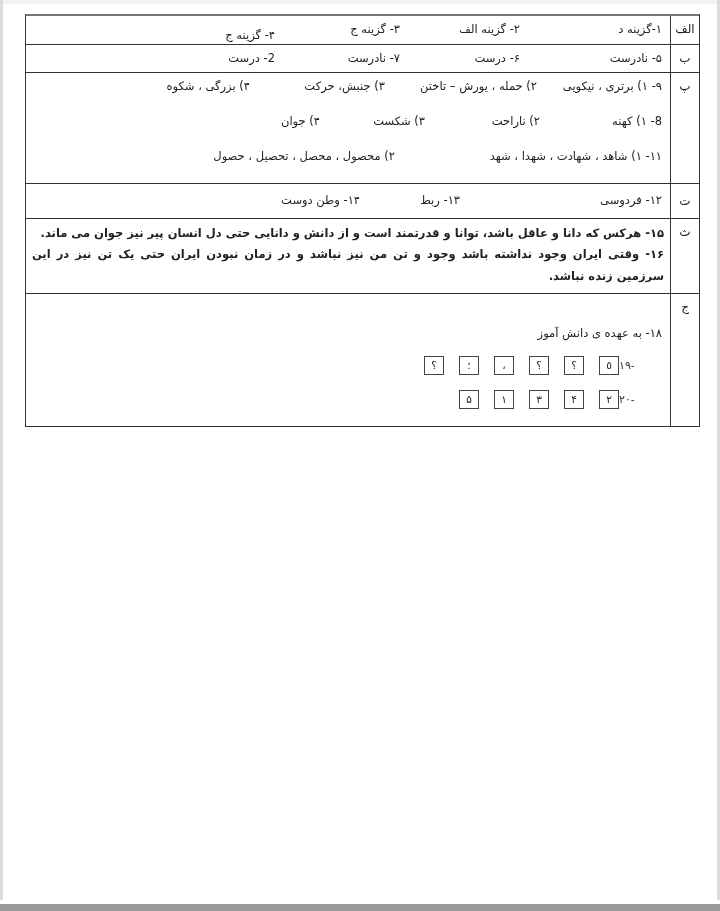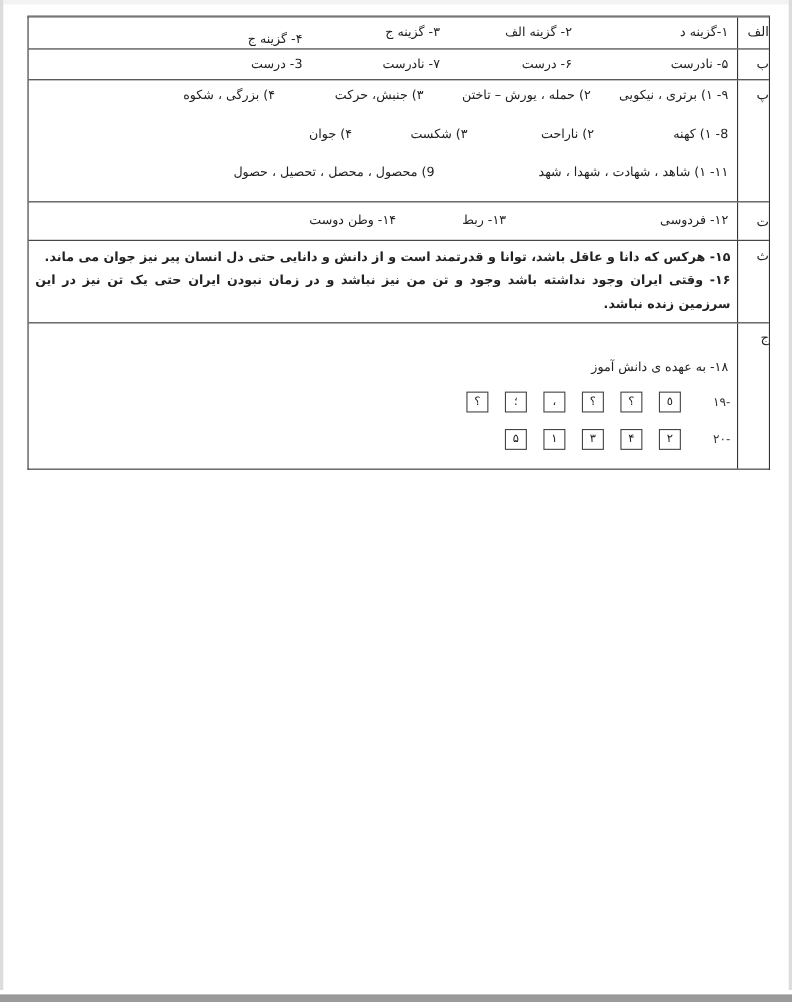--- a/index.html
+++ b/index.html
@@ -16,40 +16,40 @@
 
   .sheet {
     position:absolute; left:25px; top:14px; width:673px;
     border:1px solid #333; border-top:2px solid #777;
     direction:rtl;
   }
   .row { display:flex; border-bottom:1px solid #333; }
   .row:last-child { border-bottom:none; }
   .lbl {
     width:28px; flex:0 0 28px; border-left:1px solid #333;
-    font-size:12px; padding-top:6px;
+    font-size:12px; text-align:center; padding-top:6px;
   }
   .cell { flex:1; position:relative; font-size:11.5px; }
   .abs { position:absolute; white-space:nowrap; }
 
   .r1 { height:28px; }
   .r2 { height:27px; }
   .r3 { height:110px; }
   .r4 { height:34px; }
   .r5 { height:74px; }
   .r6 { height:132px; }
 
   .para { padding:3px 6px 0 6px; font-size:11.5px; line-height:23px; text-align:justify;font-weight:bold; }
 
   .box {
     display:inline-block; width:18px; height:17px; border:1px solid #444;
     text-align:center; font-size:10.5px; line-height:17px; margin-left:15px; vertical-align:middle;
   }
   .boxrow { position:absolute; right:6px; display:flex; flex-direction:row; align-items:center; }
-  .boxnum { width:45px; text-align:right; font-size:11px; color:#333; }
+  .boxnum { width:45px; text-align:left; font-size:11px; color:#333; }
 </style>
 </head>
 <body>
 
 <div class="edge-top"></div>
 <div class="edge-left"></div>
 <div class="edge-right"></div>
 
 <div class="sheet">
 
@@ -62,39 +62,39 @@
       <span class="abs" style="right:395px;top:12px">۴- گزینه ج</span>
     </div>
   </div>
 
   <div class="row r2">
     <div class="lbl">ب</div>
     <div class="cell">
       <span class="abs" style="right:8px;top:6px">۵- نادرست</span>
       <span class="abs" style="right:150px;top:6px">۶- درست</span>
       <span class="abs" style="right:270px;top:6px">۷- نادرست</span>
-      <span class="abs" style="right:395px;top:6px">3- درست</span>
+      <span class="abs" style="right:395px;top:6px">2- درست</span>
     </div>
   </div>
 
   <div class="row r3">
     <div class="lbl">پ</div>
     <div class="cell">
       <span class="abs" style="right:8px;top:6px">۹- ۱) برتری ، نیکویی</span>
       <span class="abs" style="right:133px;top:6px">۲) حمله ، یورش – تاختن</span>
       <span class="abs" style="right:285px;top:6px">۳) جنبش، حرکت</span>
       <span class="abs" style="right:420px;top:6px">۴) بزرگی ، شکوه</span>
 
       <span class="abs" style="right:8px;top:41px">8- ۱) کهنه</span>
       <span class="abs" style="right:130px;top:41px">۲) ناراحت</span>
       <span class="abs" style="right:245px;top:41px">۳) شکست</span>
       <span class="abs" style="right:350px;top:41px">۴) جوان</span>
 
       <span class="abs" style="right:8px;top:76px">۱۱- ۱) شاهد ، شهادت ، شهدا ، شهد</span>
-      <span class="abs" style="right:275px;top:76px">9) محصول ، محصل ، تحصیل ، حصول</span>
+      <span class="abs" style="right:275px;top:76px">۲) محصول ، محصل ، تحصیل ، حصول</span>
     </div>
   </div>
 
   <div class="row r4">
     <div class="lbl" style="padding-top:10px">ت</div>
     <div class="cell">
       <span class="abs" style="right:8px;top:9px">۱۲- فردوسی</span>
       <span class="abs" style="right:210px;top:9px">۱۳- ربط</span>
       <span class="abs" style="right:310px;top:9px">۱۴- وطن دوست</span>
     </div>

